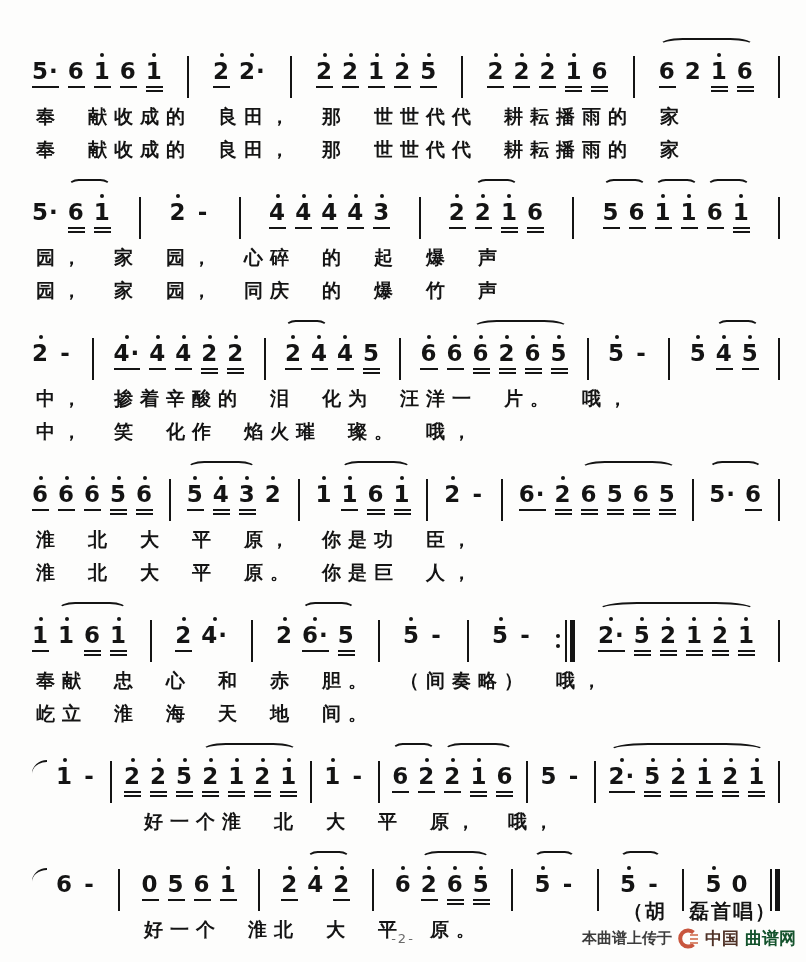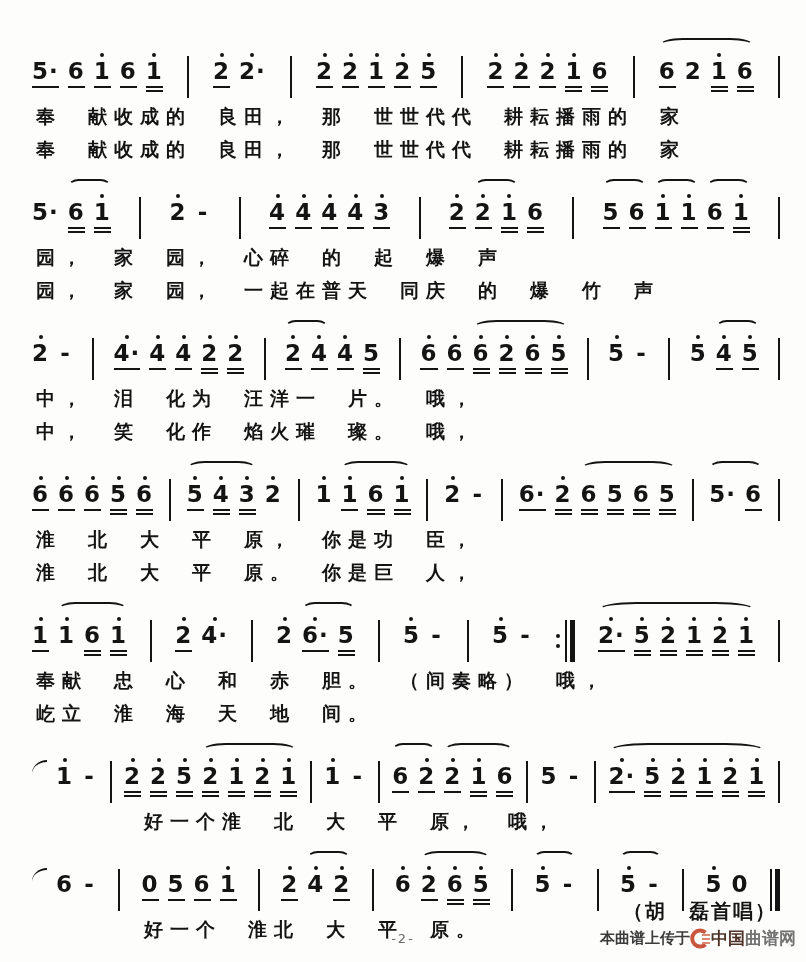--- a/index.html
+++ b/index.html
@@ -64,21 +64,21 @@
     position:absolute; right:29px; top:898px;
     font-size:20px; font-weight:700; letter-spacing:2px;
   }
   .page-num{
     position:absolute; left:0; right:0; bottom:16px; text-align:center;
     font-family:"DejaVu Sans","Liberation Sans",sans-serif;
     font-size:13px; color:#6a6a6a; letter-spacing:2px;
   }
   .watermark{
     position:absolute; right:10px; bottom:12px;
-    display:flex; align-items:center; 
+    display:flex; align-items:center; gap:6px;
     font-family:"DejaVu Sans","Liberation Sans",sans-serif;
   }
   .wm-prefix{font-size:15px; font-weight:700; color:#3c3c3c;}
   .wm-bold{font-size:17px; font-weight:700;text-align:center;}
   .wm-light{font-size:17px; font-weight:700;}
 </style>
 </head>
 <body>
 
 <div class="sheet">
@@ -524,21 +524,20 @@
           <span class="lyric-seg">心碎</span>
           <span class="lyric-seg">的</span>
           <span class="lyric-seg">起</span>
           <span class="lyric-seg">爆</span>
           <span class="lyric-seg">声</span>
         </div>
         <div class="lyric-row">
           <span class="lyric-seg">园，</span>
           <span class="lyric-seg">家</span>
           <span class="lyric-seg">园，</span>
-          <span class="lyric-seg">一起在普天</span>
           <span class="lyric-seg">同庆</span>
           <span class="lyric-seg">的</span>
           <span class="lyric-seg">爆</span>
           <span class="lyric-seg">竹</span>
           <span class="lyric-seg">声</span>
         </div>
       </div>
       <div class="system sys3">
         <div class="notes-row">
           <div class="measure">
@@ -765,20 +764,21 @@
                 </div>
               </div>
             </div>
           </div>
           <div class="bar">
             <div class="thin"></div>
           </div>
         </div>
         <div class="lyric-row">
           <span class="lyric-seg">中，</span>
+          <span class="lyric-seg">掺着辛酸的</span>
           <span class="lyric-seg">泪</span>
           <span class="lyric-seg">化为</span>
           <span class="lyric-seg">汪洋一</span>
           <span class="lyric-seg">片。</span>
           <span class="lyric-seg">哦，</span>
         </div>
         <div class="lyric-row">
           <span class="lyric-seg">中，</span>
           <span class="lyric-seg">笑</span>
           <span class="lyric-seg">化作</span>
@@ -1731,14 +1731,14 @@
 
 <div class="watermark">
   <span class="wm-prefix">本曲谱上传于</span>
   <svg width="21" height="21" viewBox="0 0 21 21">
     <path d="M15.5 4.5 A8 8 0 1 0 15.5 16.5" fill="none" stroke="#c8563e" stroke-width="4"></path>
     <rect x="12" y="6" width="8" height="2" fill="#d98a70"></rect>
     <rect x="12" y="10" width="8" height="2" fill="#d98a70"></rect>
     <rect x="12" y="14" width="8" height="2" fill="#d98a70"></rect>
   </svg>
   <span class="wm-bold" style="color: rgb(79, 50, 39);">中国</span>
-    <span class="wm-light" style="color: #737373;">曲谱网</span>
+    <span class="wm-light" style="color: #14532d;">曲谱网</span>
 </div>
 
 </body></html>

